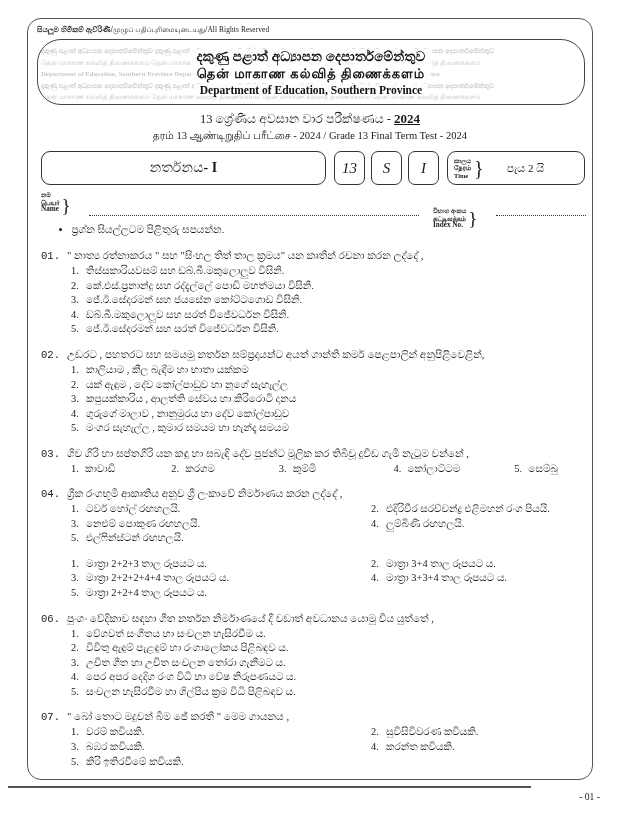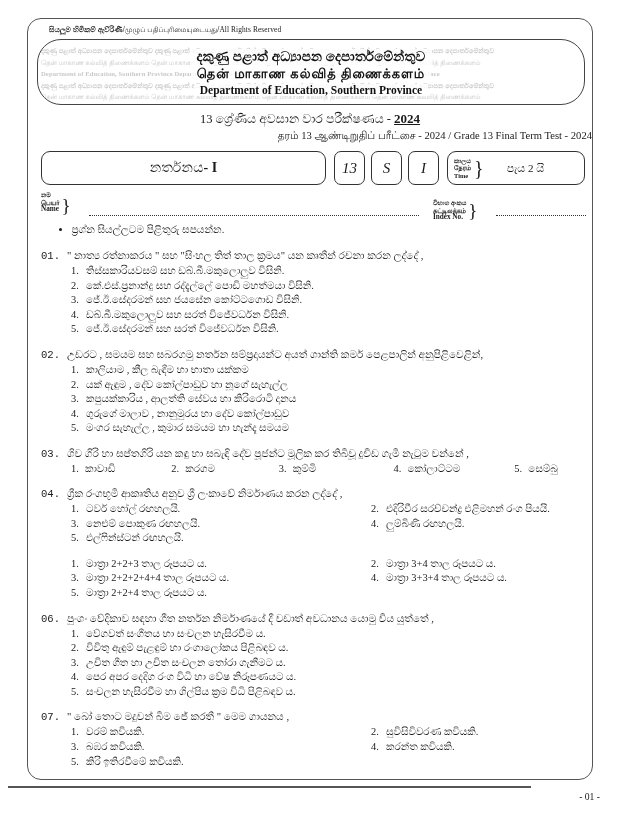--- a/index.html
+++ b/index.html
@@ -30,21 +30,21 @@
   .rights-line {
     position: absolute;
     left: 9px;
     top: 6px;
     font-size: 7.2px;
     font-family: "Liberation Serif", serif;
     font-weight: bold;
     letter-spacing: 0.1px;
     white-space: nowrap;
   }
-  .rights-line .seg-si { font-size: 7.4px; margin-left: 12px; }
+  .rights-line .seg-si { font-size: 7.4px; }
   .rights-line .seg-ta { font-weight: normal; font-size: 7px; }
   .rights-line .seg-en { font-weight: normal; font-size: 7.4px; }
 
   
   .banner {
     position: absolute;
     left: 9px;
     top: 20px;
     width: 548px;
     height: 66px;
@@ -111,21 +111,21 @@
     width: 100%;
     text-align: center;
     font-size: 12.5px;
   }
   .exam-title-si b { font-size: 13px; text-decoration: underline; }
   .exam-title-bi {
     position: absolute;
     left: 0;
     top: 111px;
     width: 100%;
-    text-align: right;
+    text-align: center;
     font-size: 10.6px;
   }
 
   
   .subject-box {
     position: absolute;
     left: 13px;
     top: 132px;
     width: 285px;
     height: 34px;
@@ -197,21 +197,21 @@
     font-weight: bold;
   }
   .field-labels .fl-en { font-size: 7.2px; }
   .nm-wrap, .ix-wrap {
     position: absolute;
     display: flex;
     align-items: flex-end;
     gap: 2px;
   }
   .nm-wrap { left: 0; top: 0; }
-  .ix-wrap { left: 392px; top: 8px; align-items: center; }
+  .ix-wrap { left: 392px; top: 16px; align-items: center; }
   .brace { font-size: 19px; line-height: 17px; color: #222; }
   .dots {
     border-bottom: 1.4px dotted #333;
     height: 1px;
     position: absolute;
     bottom: 3px;
   }
   .dots-name { left: 48px; width: 330px; }
   .dots-index { left: 455px; width: 90px; }
 
@@ -403,21 +403,21 @@
             </div>
             <div class="opt-line">
               <span class="opt-n">5.</span>
               <span class="opt-t">ජේ.ඊ.සේදරමන් සහ සරත් විජේවර්ධන විසිනි.</span>
             </div>
           </div>
         </div>
         <div class="q-block">
           <div class="q-stem">
             <span class="q-num">02.</span>
-            <span class="q-text">උඩරට , සමයම සහ සබරගමු නර්තන සම්ප්‍රදායන්ට අයත් ශාන්ති කර්ම පෙළපාලින් අනුපිළිවෙළින්,</span>
+            <span class="q-text">උඩරට , පහතරට සහ සමයමු නර්තන සම්ප්‍රදායන්ට අයත් ශාන්ති කර්ම පෙළපාලින් අනුපිළිවෙළින්,</span>
           </div>
           <div class="opts">
             <div class="opt-line">
               <span class="opt-n">1.</span>
               <span class="opt-t">කාලියාම , කීල බැඳීම හා භාතා යක්කම</span>
             </div>
             <div class="opt-line">
               <span class="opt-n">2.</span>
               <span class="opt-t">යක් ඇඳුම , දේව කෝල්පාඩුව හා නූගේ සැහැල්ල</span>
             </div>

